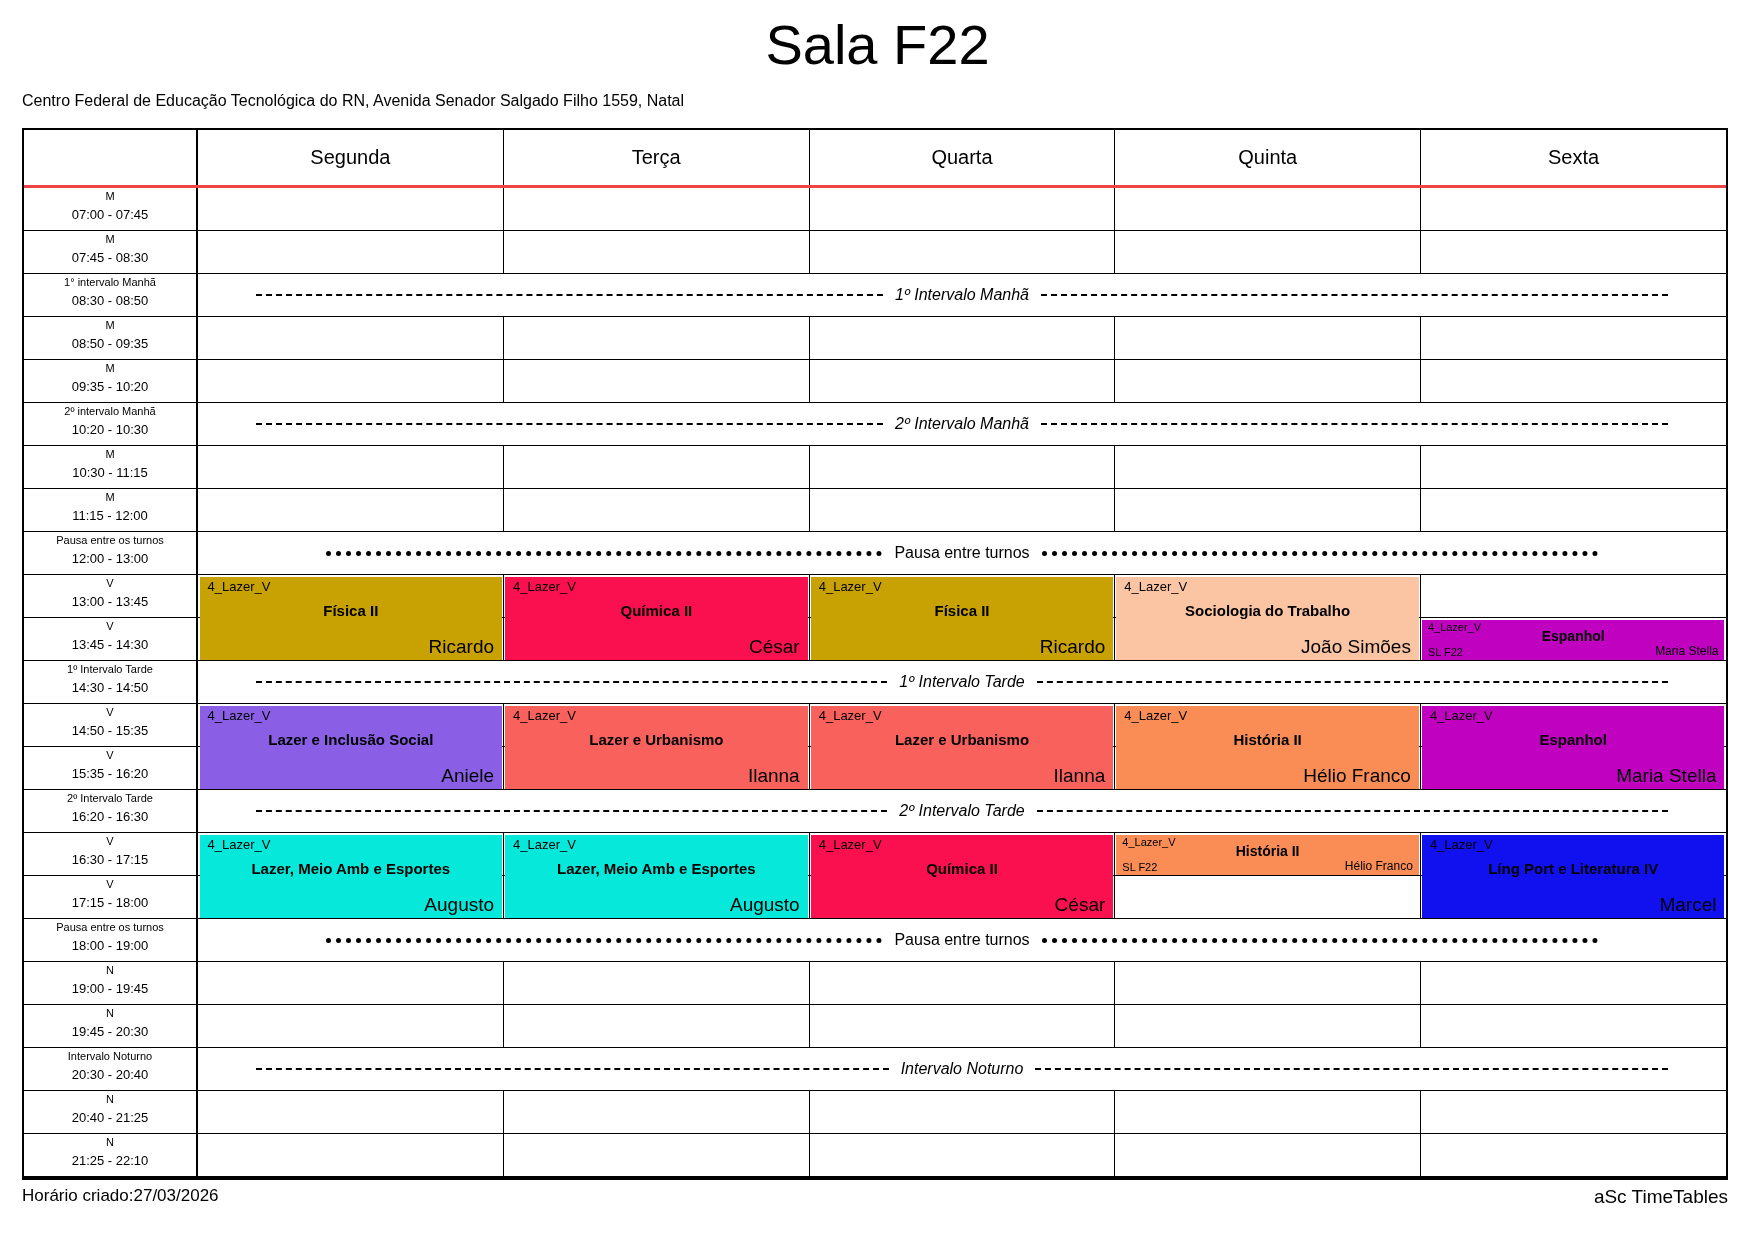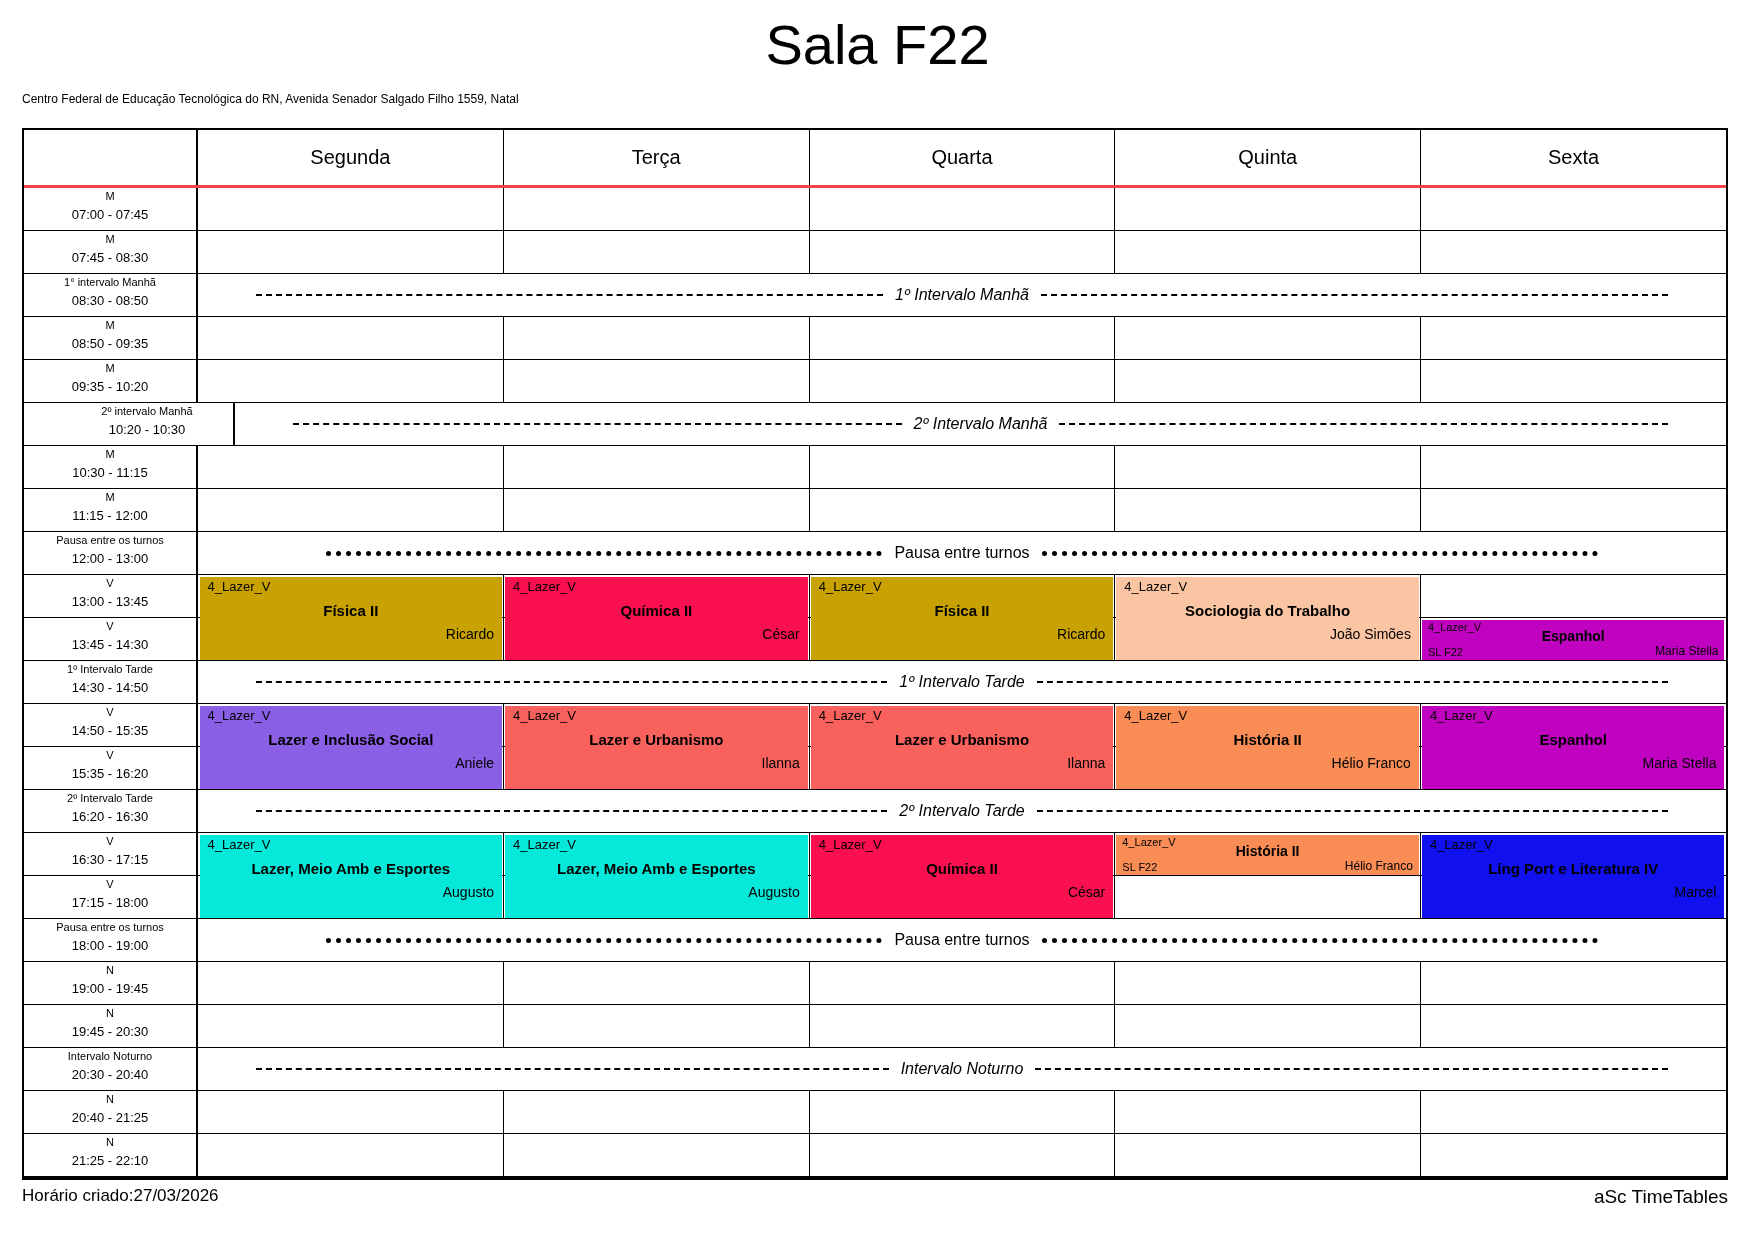--- a/index.html
+++ b/index.html
@@ -8,21 +8,21 @@
     position: relative;
     width: 1755px; height: 1241px;
     color: #000;
     font-family: "Liberation Sans", sans-serif;
   }
   .page-title {
     position: absolute; top: 12px; left: 0; width: 100%;
     text-align: center; font-size: 56px; letter-spacing: 0;
   }
   .page-subtitle {
-    position: absolute; top: 92px; left: 22px; font-size: 12px;
+    position: absolute; top: 92px; left: 22px; font-size: 16px;
   }
   .timetable {
     position: absolute; left: 22px; top: 128px;
     width: 1706px; height: 1052px;
     border: 2px solid #000; border-bottom-width: 3px;
     background: #fff;
   }
   .header-row {
     display: flex; height: 58px; border-bottom: 3px solid #ef4444;
   }
@@ -52,21 +52,21 @@
   .seg.dashed { border-top: 2px dashed #000; }
   .seg.dotted { border-top: 5px dotted #000; }
   .divider-label { margin: 0 12px; font-size: 16px; white-space: nowrap; }
 
   .blk { position: absolute; z-index: 2; overflow: hidden; }
   .blk .kicker  { position: absolute; top: 2px; left: 8px; font-size: 13px; }
   .blk .subject {
     position: absolute; left: 0; right: 0; top: 40%; transform: translateY(-50%);
     text-align: center; font-weight: bold; font-size: 15px; white-space: nowrap;
   }
-  .blk .teacher { position: absolute; right: 8px; bottom: 18px; font-size: 14px; }
+  .blk .teacher { position: absolute; right: 8px; bottom: 2px; font-size: 19px; }
   .blk .room    { position: absolute; left: 8px; bottom: 3px; font-size: 11px; }
   .blk.half .kicker  { font-size: 11px; top: 1px; left: 6px; }
   .blk.half .subject { font-size: 14px; top: 42%; }
   .blk.half .teacher { font-size: 12px; right: 6px; bottom: 2px; }
   .blk.half .room    { font-size: 11px; left: 6px; bottom: 2px; }
 
   .footer-left  { position: absolute; left: 22px;  top: 1186px; font-size: 17px; }
   .footer-right { position: absolute; left: 0; width: 1728px; text-align: right; top: 1186px; font-size: 19px; }
 </style>
 </head>
@@ -132,21 +132,21 @@
       <div class="time-cell">
         <div class="slot-label">M</div>
         <div class="slot-time">09:35 - 10:20</div>
       </div>
       <div class="cell"></div>
       <div class="cell"></div>
       <div class="cell"></div>
       <div class="cell"></div>
       <div class="cell"></div>
     </div>
-    <div class="row" style="height: 43px; padding-left: 37px;">
+    <div class="row" style="height: 43px;">
       <div class="time-cell">
         <div class="slot-label">2º intervalo Manhã</div>
         <div class="slot-time">10:20 - 10:30</div>
       </div>
       <div class="divider-area dashed">
         <div class="seg dashed"></div>
         <div class="divider-label">2º Intervalo Manhã</div>
         <div class="seg dashed"></div>
       </div>
     </div>

